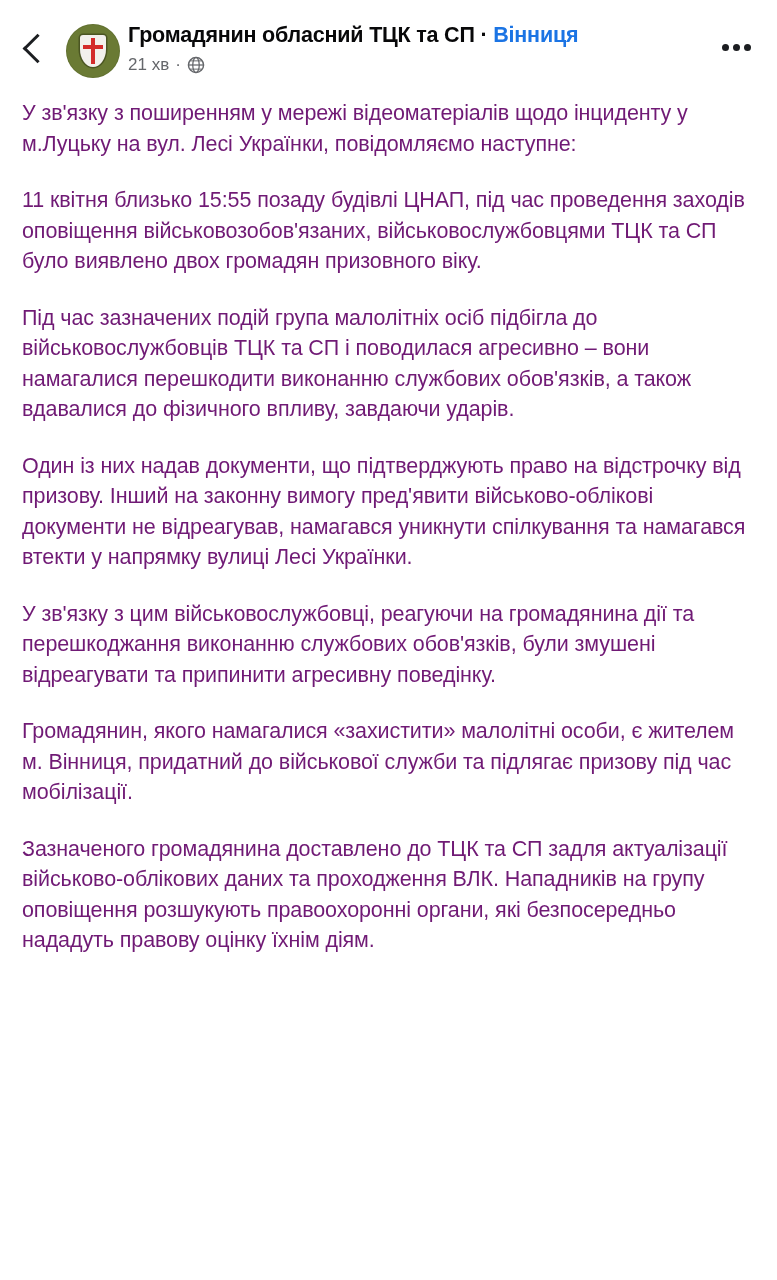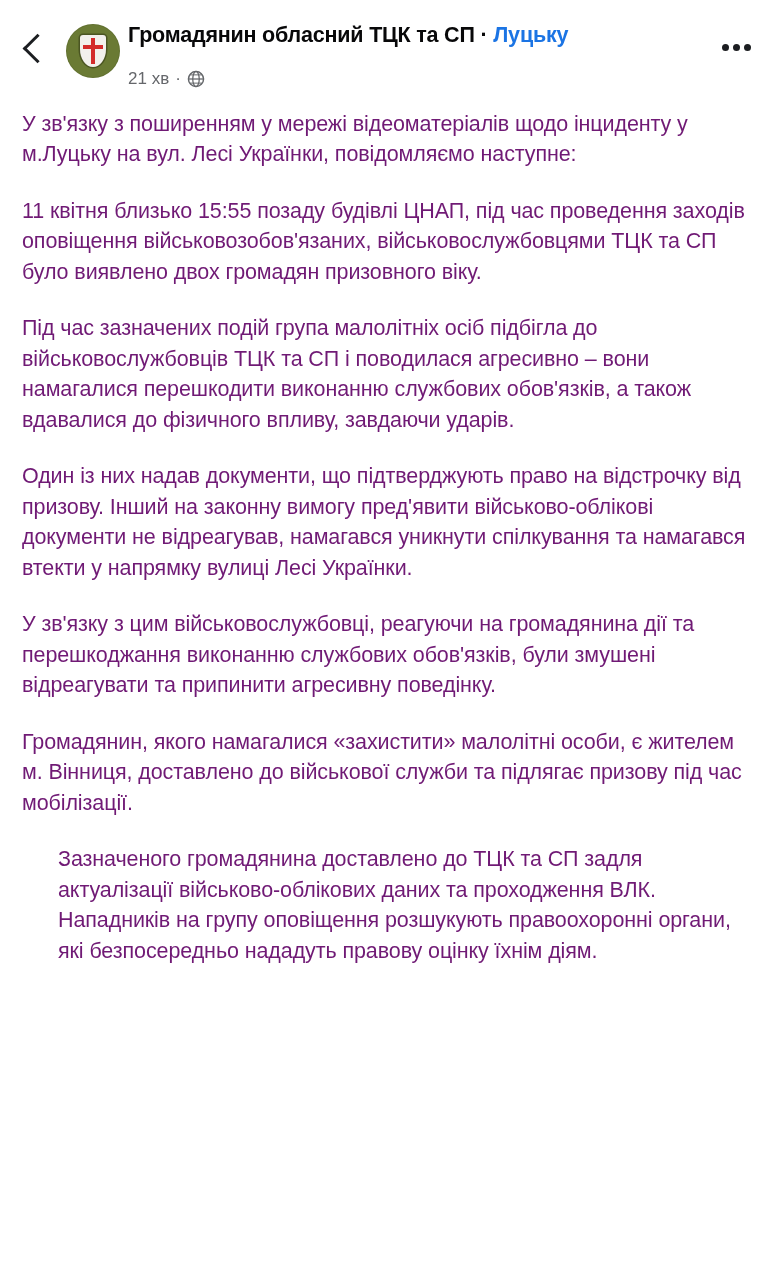--- a/index.html
+++ b/index.html
@@ -112,21 +112,21 @@
     color: #1b74e4;
     font-size: 21.5px;
     font-weight: bold;
     cursor: pointer;
     letter-spacing: -0.2px;
   }
   .meta-row {
     display: flex;
     align-items: center;
     gap: 6px;
-    margin-top: 19px;
+    margin-top: 5px;
     color: #65676b;
     font-size: 17px;
   }
   .meta-sep { font-size: 17px; color: #65676b; }
   .globe-icon {
     width: 18px;
     height: 18px;
     display: inline-block;
   }
 
@@ -154,41 +154,41 @@
     padding: 14px 22px 24px 22px;
   }
   .post-body p {
     margin: 0 0 26px 0;
     font-size: 21.5px;
     line-height: 1.42;
     color: #701a75;
     letter-spacing: -0.1px;
     word-wrap: break-word;
   }
-  .post-body p:last-child { margin-bottom: 0; margin-left: 36px; }
+  .post-body p:last-child { margin-bottom: 0; }
 </style>
 </head>
 <body>
 
 <div class="screen">
 
   <div class="post-header">
 
     <div class="back-btn">
       <span class="back-chevron"></span>
     </div>
 
     <div class="avatar">
       <span class="shield"></span>
     </div>
 
     <div class="header-text">
       <div class="page-name">
         <span>Громадянин обласний ТЦК та СП </span><span class="dot-sep">·</span>
-        <span class="follow-link">Луцьку</span>
+        <span class="follow-link">Вінниця</span>
       </div>
       <div class="meta-row">
         <span>21 хв</span>
         <span class="meta-sep">·</span>
         <span class="globe-icon">
           <svg viewBox="0 0 20 20" width="18" height="18" aria-hidden="true">
             <circle cx="10" cy="10" r="8.4" fill="none" stroke="#65676b" stroke-width="1.6"></circle>
             <ellipse cx="10" cy="10" rx="3.6" ry="8.4" fill="none" stroke="#65676b" stroke-width="1.4"></ellipse>
             <line x1="1.6" y1="10" x2="18.4" y2="10" stroke="#65676b" stroke-width="1.4"></line>
             <line x1="3" y1="5.4" x2="17" y2="5.4" stroke="#65676b" stroke-width="1.1"></line>
@@ -204,17 +204,17 @@
       <i></i>
     </div>
   </div>
 
   <div class="post-body">
     <p>У зв'язку з поширенням у мережі відеоматеріалів щодо інциденту у м.Луцьку на вул. Лесі Українки, повідомляємо наступне:</p>
     <p>11 квітня близько 15:55 позаду будівлі ЦНАП, під час проведення заходів оповіщення військовозобов'язаних, військовослужбовцями ТЦК та СП було виявлено двох громадян призовного віку.</p>
     <p>Під час зазначених подій група малолітніх осіб підбігла до військовослужбовців ТЦК та СП і поводилася агресивно – вони намагалися перешкодити виконанню службових обов'язків, а також вдавалися до фізичного впливу, завдаючи ударів.</p>
     <p>Один із них надав документи, що підтверджують право на відстрочку від призову. Інший на законну вимогу пред'явити військово-облікові документи не відреагував, намагався уникнути спілкування та намагався втекти у напрямку вулиці Лесі Українки.</p>
     <p>У зв'язку з цим військовослужбовці, реагуючи на громадянина дії та перешкоджання виконанню службових обов'язків, були змушені відреагувати та припинити агресивну поведінку.</p>
-    <p>Громадянин, якого намагалися «захистити» малолітні особи, є жителем м. Вінниця, доставлено до військової служби та підлягає призову під час мобілізації.</p>
+    <p>Громадянин, якого намагалися «захистити» малолітні особи, є жителем м. Вінниця, придатний до військової служби та підлягає призову під час мобілізації.</p>
     <p>Зазначеного громадянина доставлено до ТЦК та СП задля актуалізації військово-облікових даних та проходження ВЛК. Нападників на групу оповіщення розшукують правоохоронні органи, які безпосередньо нададуть правову оцінку їхнім діям.</p>
   </div>
 
 </div>
 
 </body></html>

